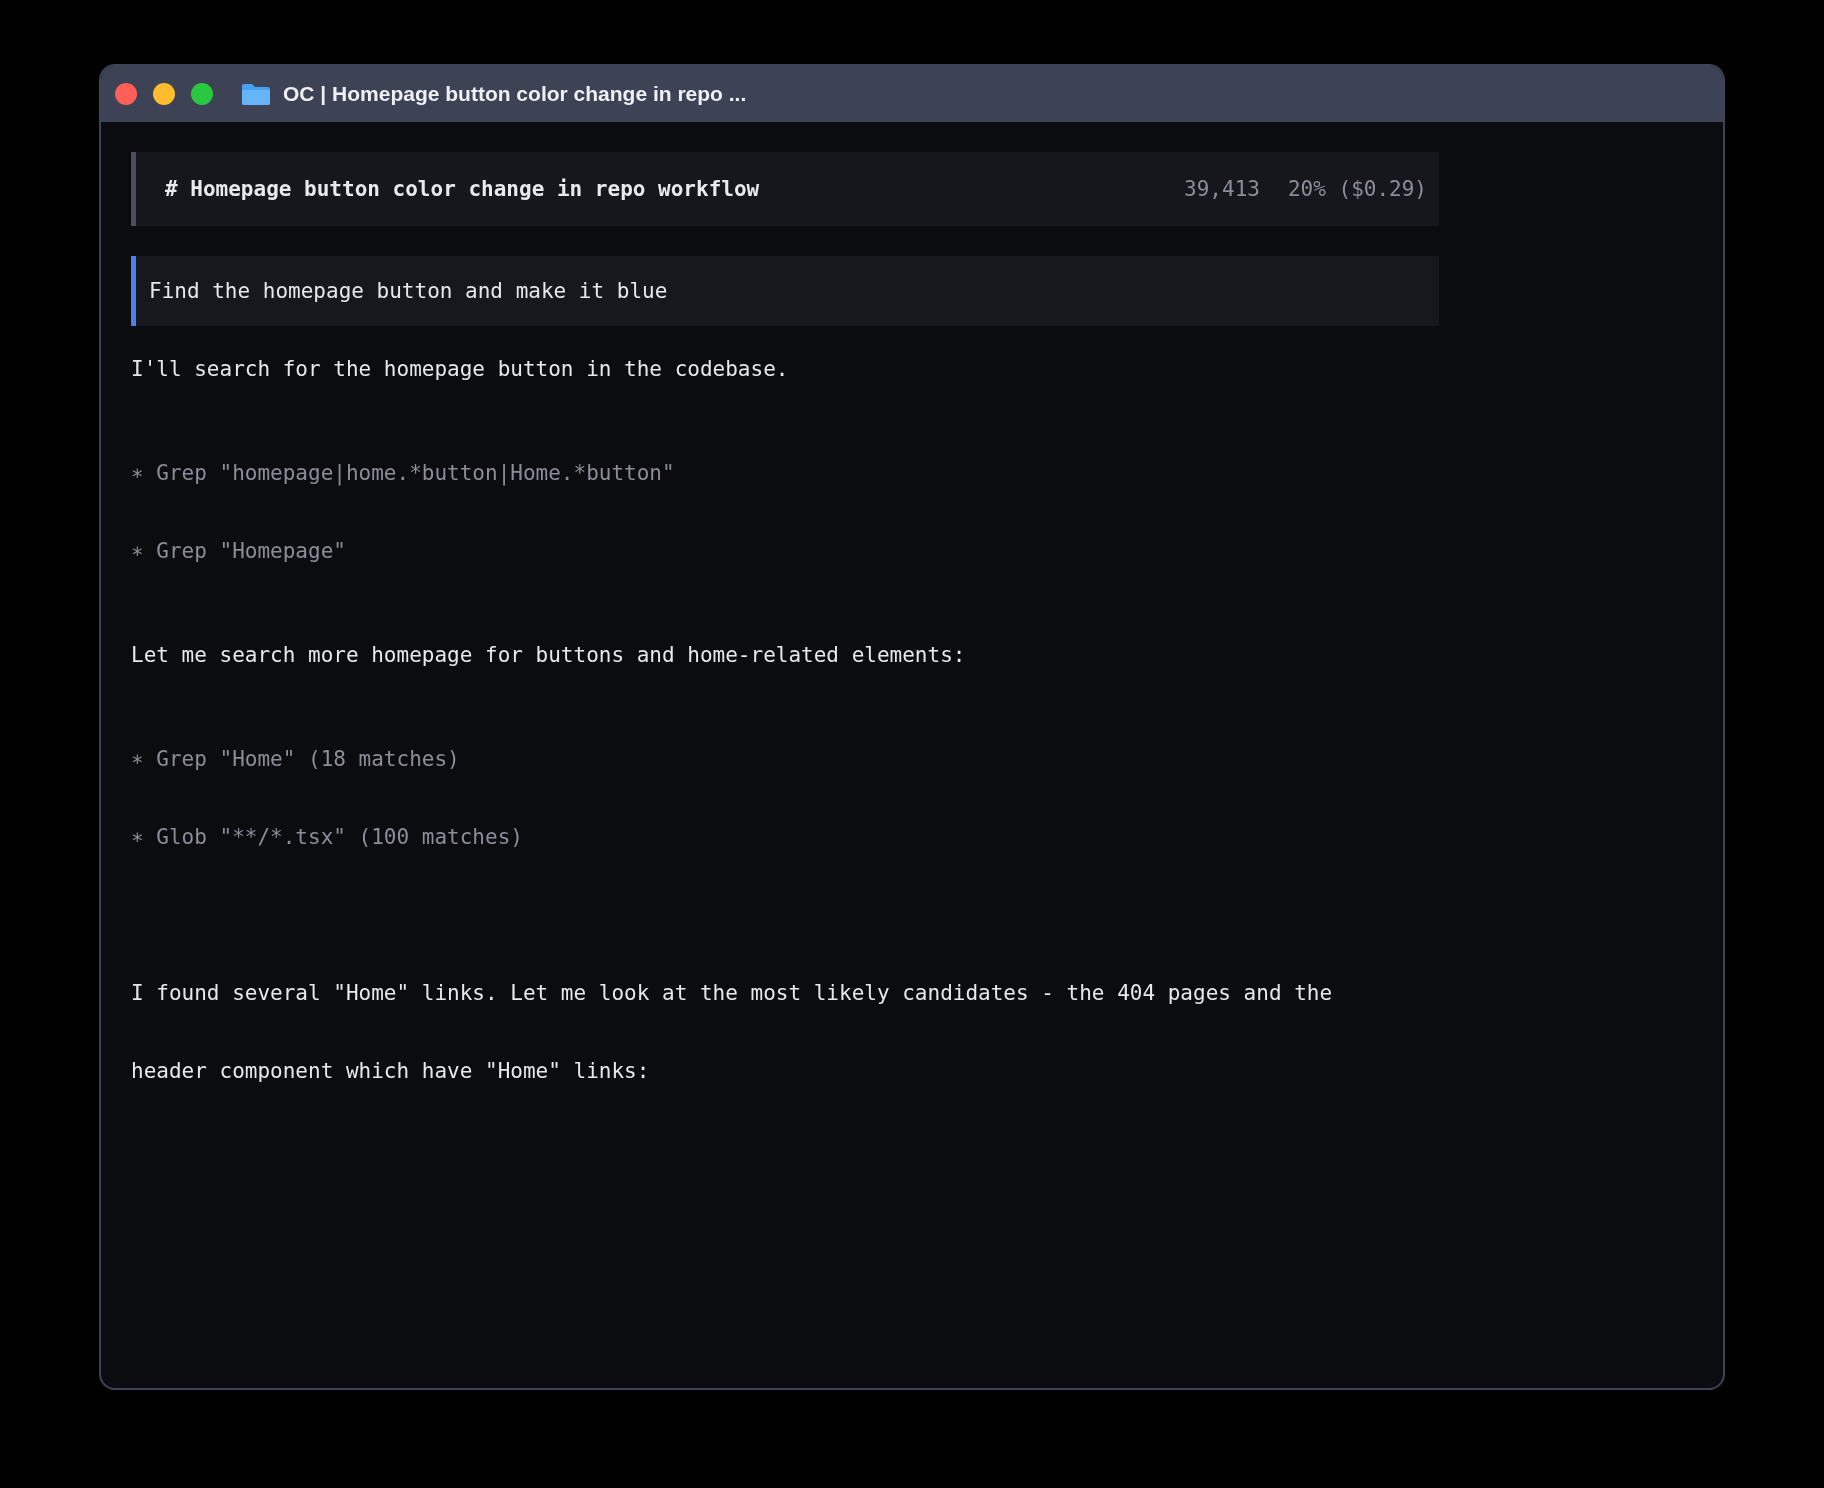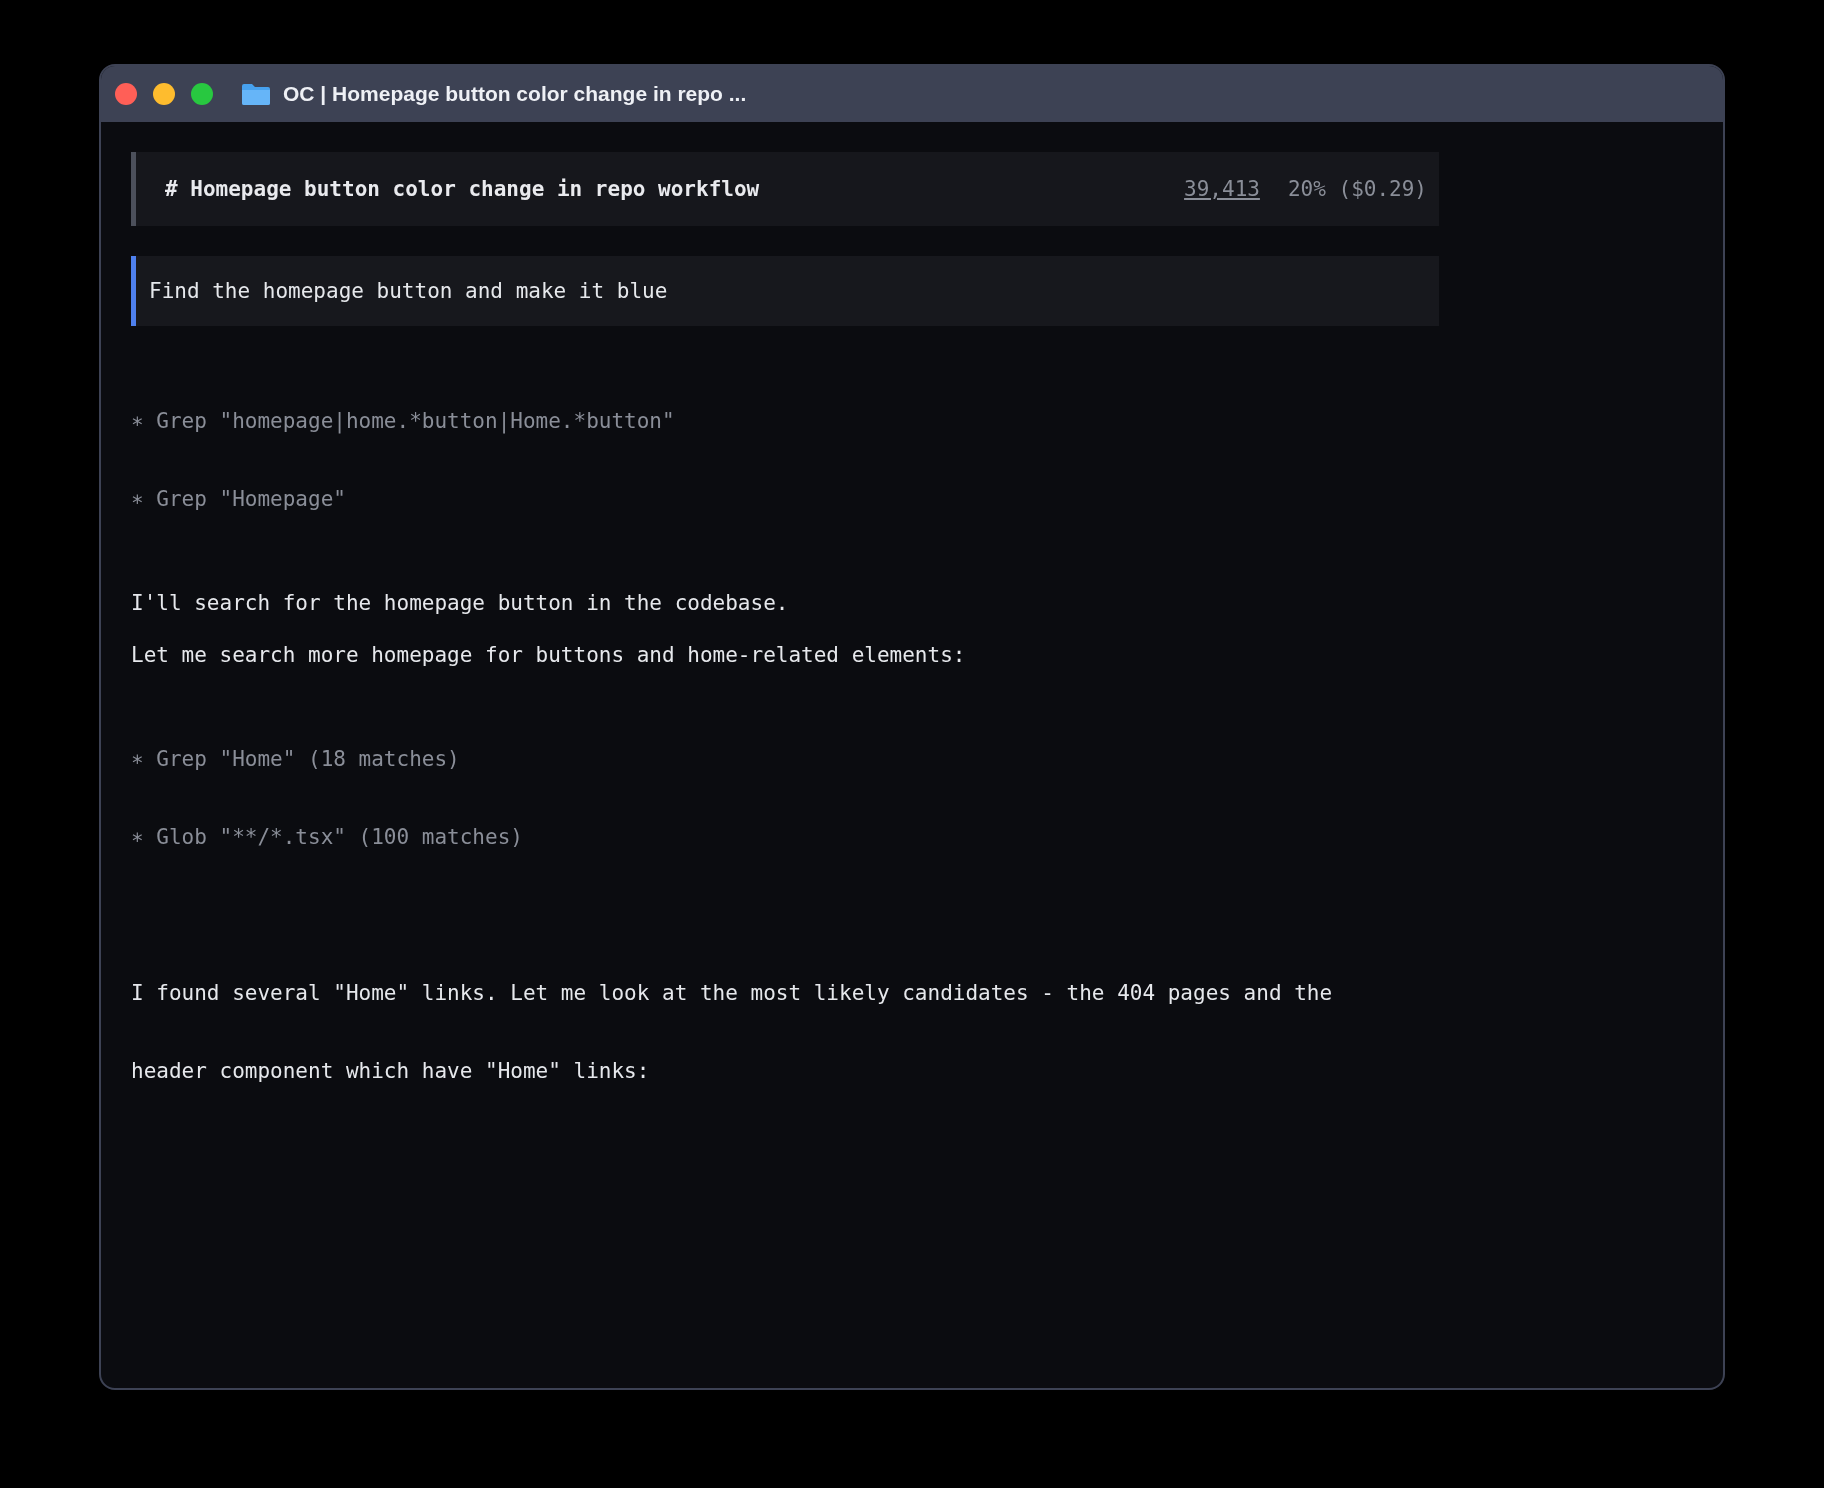--- a/index.html
+++ b/index.html
@@ -29,21 +29,21 @@
 
   .t-white { color:#e6e8ec; }
   .t-gray  { color:#8a8e98; }
 
   .block-header {
     width:1308px; height:74px; background:#16171c; border-left:5px solid #4c505b;
     display:flex; align-items:center; padding:0 12px 0 29px; margin-bottom:30px;
   }
   .h-title { font-weight:bold; color:#e9eaee; flex:1; white-space:nowrap; }
   .h-stats { white-space:nowrap; }
-  .h-tokens { margin-right:28px;text-decoration:underline; }
+  .h-tokens { margin-right:28px; }
 
   .block-user {
     width:1308px; height:70px; background:#17181d; border-left:5px solid #4e80ee;
     display:flex; align-items:center; padding-left:13px; margin-bottom:30px;
   }
 
   .para { margin-bottom:26px; white-space:pre; }
 </style>
 </head>
 <body>
@@ -71,26 +71,26 @@
       <span class="h-title"># Homepage button color change in repo workflow</span>
       <span class="h-stats t-gray">
         <span class="h-tokens">39,413</span><span>20% ($0.29)</span>
       </span>
     </div>
 
     <div class="block-user">
       <span class="t-white">Find the homepage button and make it blue</span>
     </div>
 
+    <div class="para t-white">I'll search for the homepage button in the codebase.</div>
+
     <div class="para t-gray">
       <div>∗ Grep "homepage|home.*button|Home.*button"</div>
       <div>∗ Grep "Homepage"</div>
     </div>
-
-    <div class="para t-white">I'll search for the homepage button in the codebase.</div>
 
     <div class="para t-white">Let me search more homepage for buttons and home-related elements:</div>
 
     <div class="para t-gray">
       <div>∗ Grep "Home" (18 matches)</div>
       <div>∗ Glob "**/*.tsx" (100 matches)</div>
     </div>
 
     <div class="para t-white">
       <div>I found several "Home" links. Let me look at the most likely candidates - the 404 pages and the</div>

